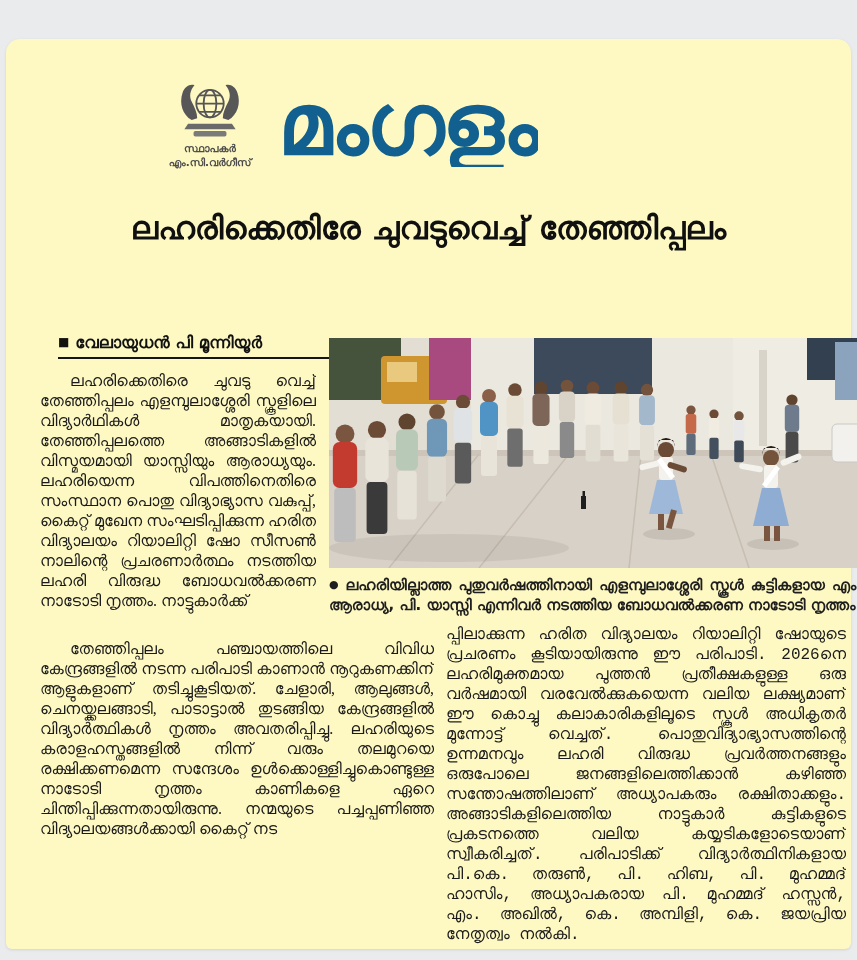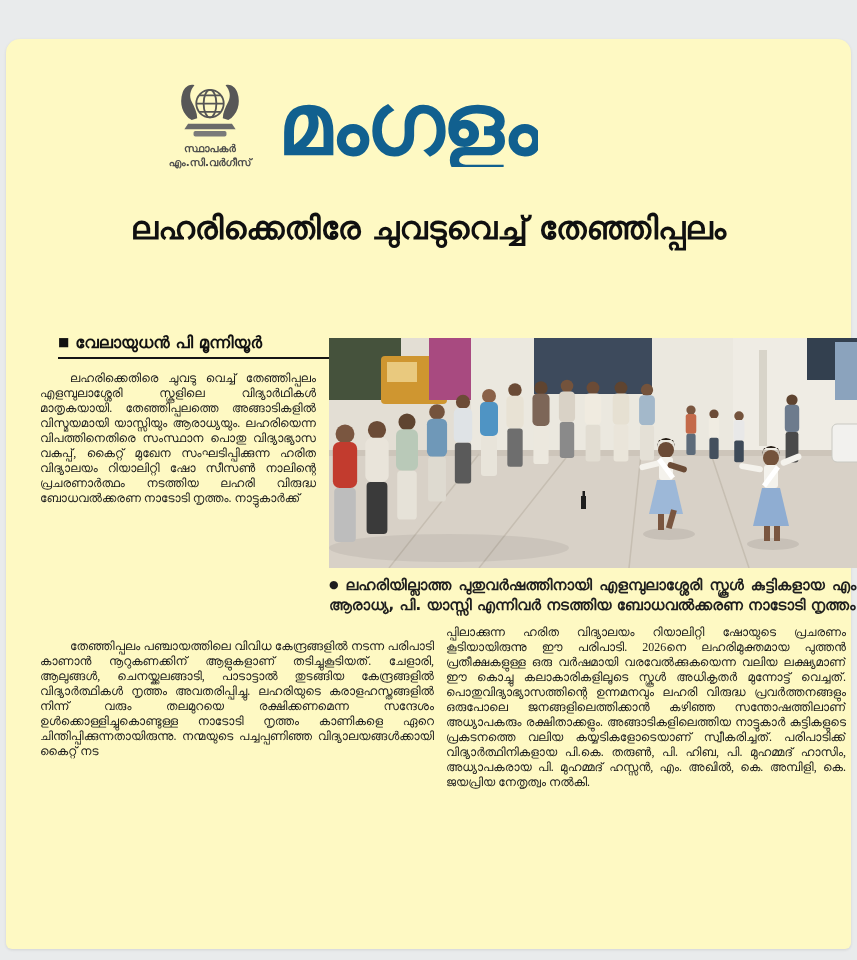--- a/index.html
+++ b/index.html
@@ -43,27 +43,27 @@
   .figure{position:absolute;left:306px;top:282px;width:533px;}
   .photo{width:533px;height:230px;display:block;background:#d8d1c7;}
   .caption{
     margin-top:8px;font-family:"DejaVu Sans",sans-serif;font-weight:bold;
     font-size:15px;line-height:1.3;text-align:justify;color:#1e1e1e;
   }
   .caption .bullet{font-size:11px;vertical-align:2px;margin-right:5px;}
   
   .col{
     position:absolute;text-align:justify;
-    font-size:12px;line-height:1.25;color:#1b1b1b;overflow:hidden;
+    font-size:16px;line-height:1.25;color:#1b1b1b;overflow:hidden;
   }
   .col p{margin:0;}
   .col p.indent{text-indent:30px;}
   #col1{left:34px;top:332px;width:276px;height:266px;}
   #col2{left:34px;top:600px;width:394px;height:306px;}
-  #col3{left:440px;top:586px;width:400px;height:320px;}
+  #col3{left:440px;top:586px;width:400px;height:320px;font-family:Liberation Mono, monospace;}
 </style>
 </head>
 <body>
 
 <div class="card">
 
   <div class="masthead">
     <div class="emblem">
       <svg viewBox="0 0 100 70" aria-hidden="true">
         <g fill="none" stroke="#555" stroke-width="2">

